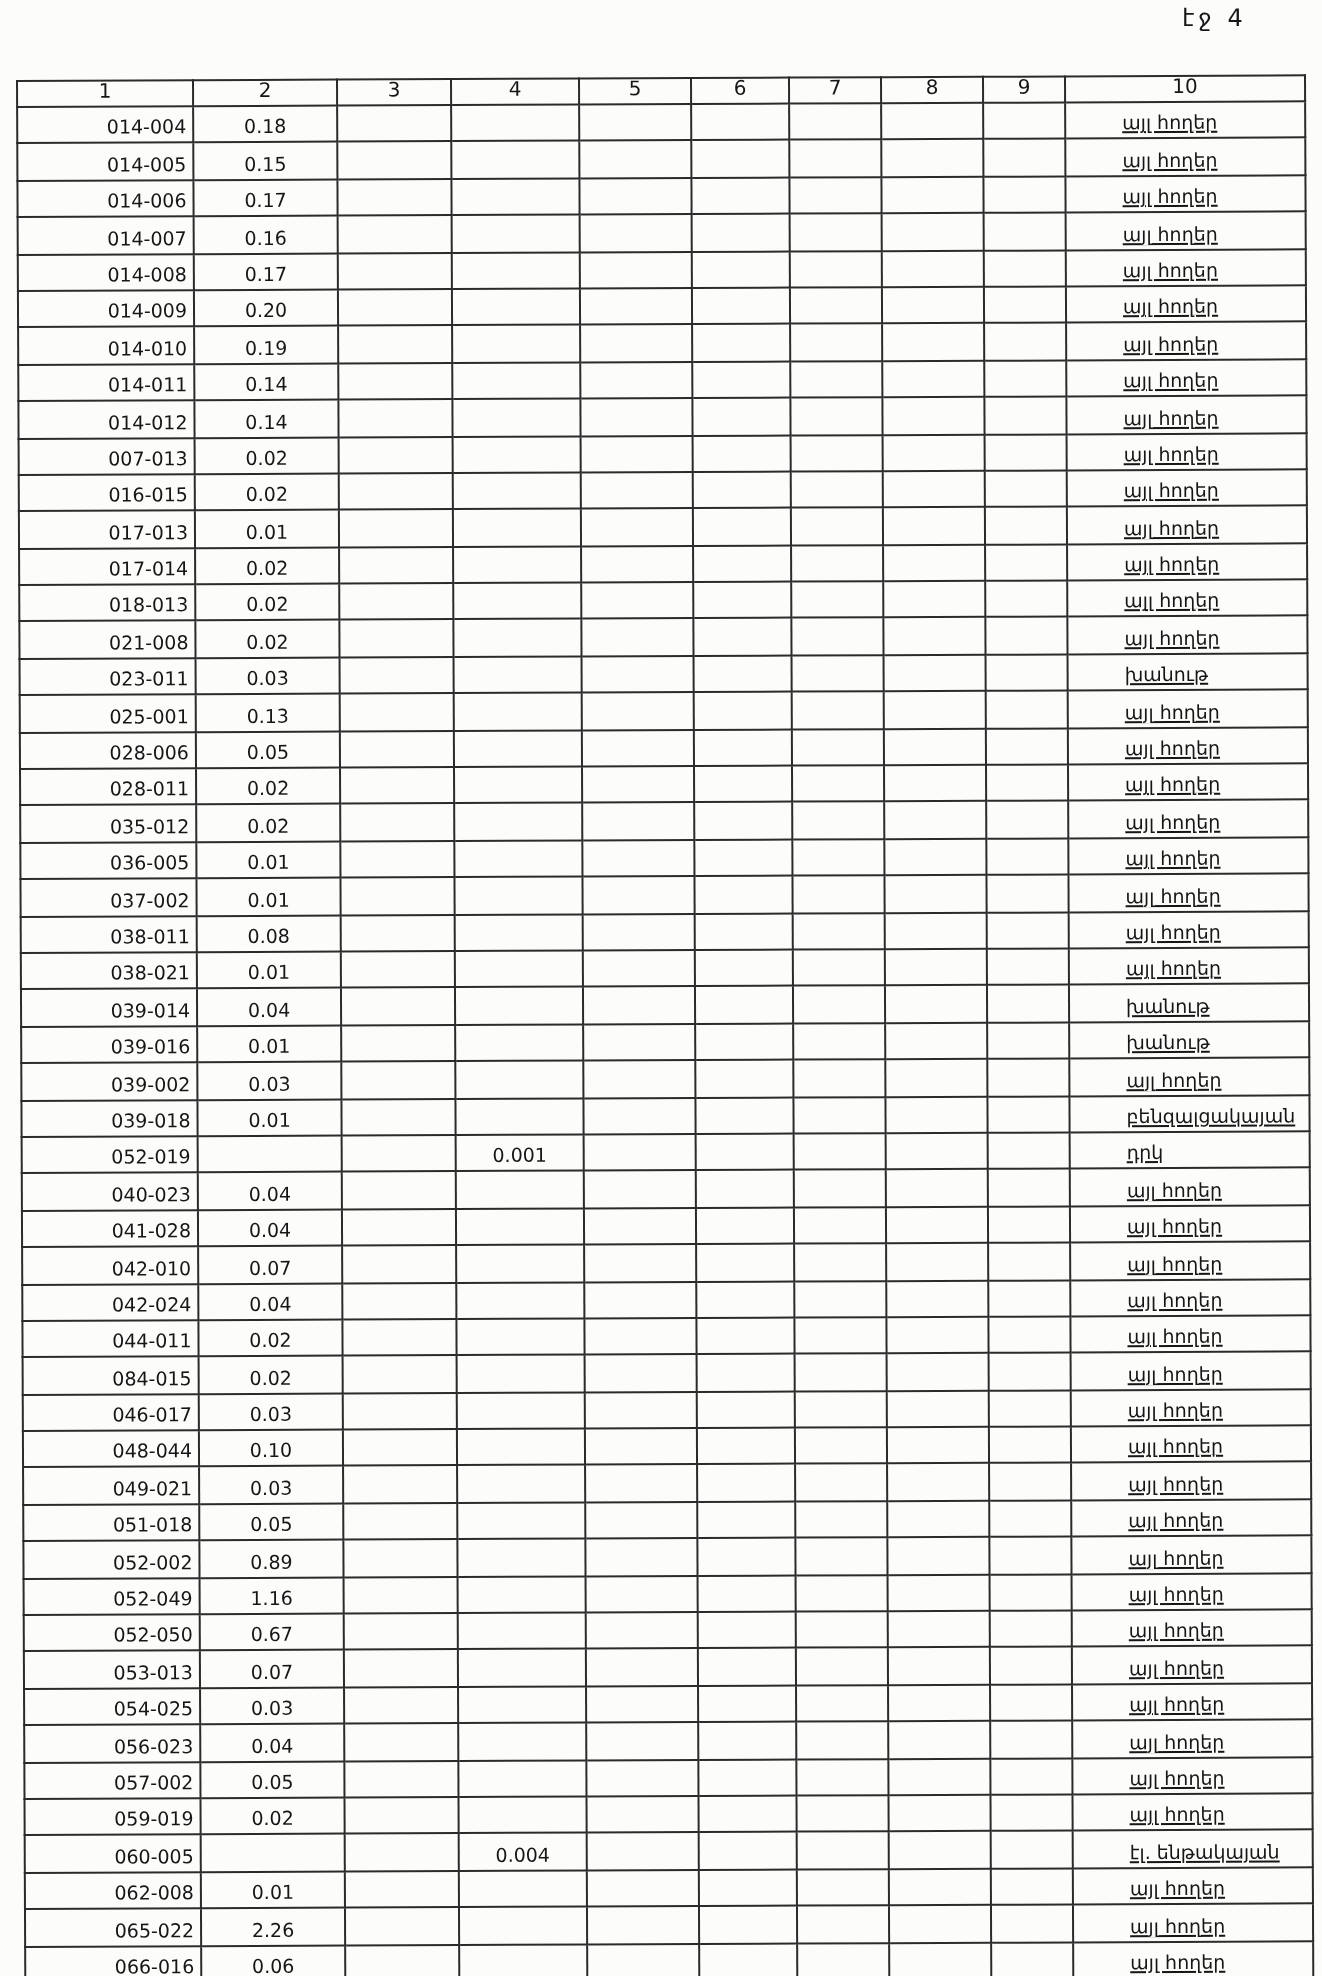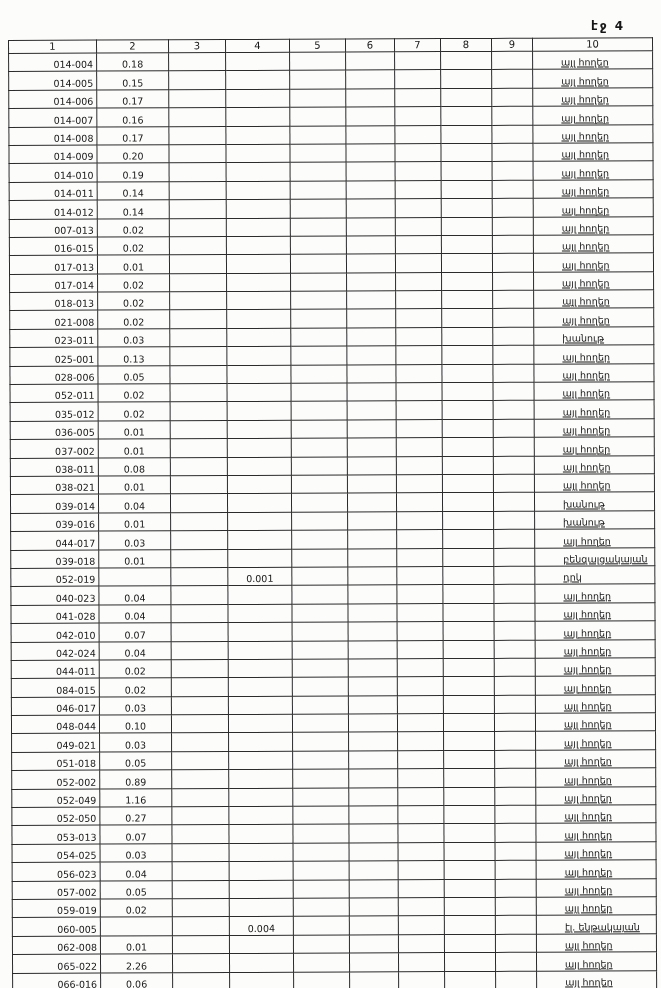--- a/index.html
+++ b/index.html
@@ -3,22 +3,22 @@
 <meta charset="utf-8">
 <style>
   html, body { margin: 0; padding: 0; }
   body {
     width: 661px; height: 988px;
     background: #fcfcfb;
     font-family: "DejaVu Sans", "Liberation Sans", sans-serif;
     position: relative; overflow: hidden; color: #161616;
   }
   .page-label {
-    position: absolute; top: 19px; left: 591px;
-    font-size: 12px; font-weight: 700; letter-spacing: 2px;
+    position: absolute; top: 2px; left: 591px;
+    font-size: 12px; font-weight: 400; letter-spacing: 2px;
   }
   .sheet-table {
     position: absolute; top: 40px; left: 8px;
     border-collapse: collapse; table-layout: fixed; width: 644px;
     transform: rotate(-0.25deg); transform-origin: left top;
   }
   th, td { border: 1px solid #2b2b2b; overflow: hidden; white-space: nowrap; }
   thead th {
     height: 12px; font-size: 10px; font-weight: 400;
     text-align: center; padding: 0; line-height: 12px;
@@ -279,21 +279,21 @@
         <td class="c3"></td>
         <td class="c4"></td>
         <td class="c5"></td>
         <td class="c6"></td>
         <td class="c7"></td>
         <td class="c8"></td>
         <td class="c9"></td>
         <td class="c10"><span class="cell-text">այլ հողեր</span></td>
       </tr>
       <tr>
-        <td class="c1"><span class="cell-text">052-011</span></td>
+        <td class="c1"><span class="cell-text">028-011</span></td>
         <td class="c2"><span class="cell-text">0.02</span></td>
         <td class="c3"></td>
         <td class="c4"></td>
         <td class="c5"></td>
         <td class="c6"></td>
         <td class="c7"></td>
         <td class="c8"></td>
         <td class="c9"></td>
         <td class="c10"><span class="cell-text">այլ հողեր</span></td>
       </tr>
@@ -375,21 +375,21 @@
         <td class="c3"></td>
         <td class="c4"></td>
         <td class="c5"></td>
         <td class="c6"></td>
         <td class="c7"></td>
         <td class="c8"></td>
         <td class="c9"></td>
         <td class="c10"><span class="cell-text">խանութ</span></td>
       </tr>
       <tr>
-        <td class="c1"><span class="cell-text">044-017</span></td>
+        <td class="c1"><span class="cell-text">039-002</span></td>
         <td class="c2"><span class="cell-text">0.03</span></td>
         <td class="c3"></td>
         <td class="c4"></td>
         <td class="c5"></td>
         <td class="c6"></td>
         <td class="c7"></td>
         <td class="c8"></td>
         <td class="c9"></td>
         <td class="c10"><span class="cell-text">այլ հողեր</span></td>
       </tr>
@@ -556,21 +556,21 @@
         <td class="c4"></td>
         <td class="c5"></td>
         <td class="c6"></td>
         <td class="c7"></td>
         <td class="c8"></td>
         <td class="c9"></td>
         <td class="c10"><span class="cell-text">այլ հողեր</span></td>
       </tr>
       <tr>
         <td class="c1"><span class="cell-text">052-050</span></td>
-        <td class="c2"><span class="cell-text">0.27</span></td>
+        <td class="c2"><span class="cell-text">0.67</span></td>
         <td class="c3"></td>
         <td class="c4"></td>
         <td class="c5"></td>
         <td class="c6"></td>
         <td class="c7"></td>
         <td class="c8"></td>
         <td class="c9"></td>
         <td class="c10"><span class="cell-text">այլ հողեր</span></td>
       </tr>
       <tr>

